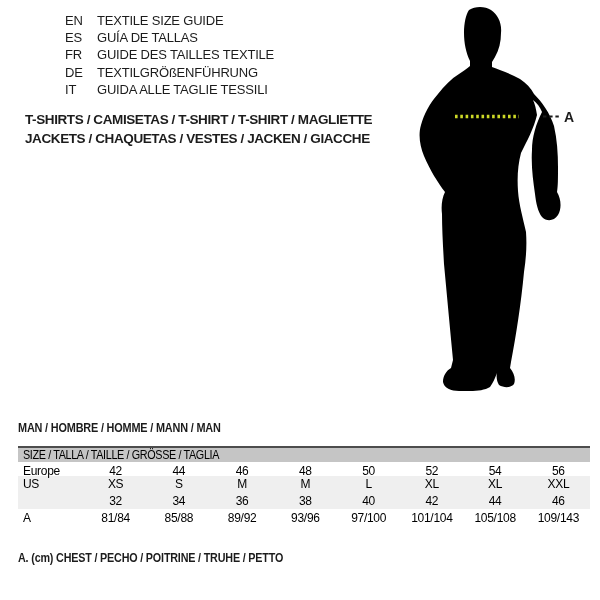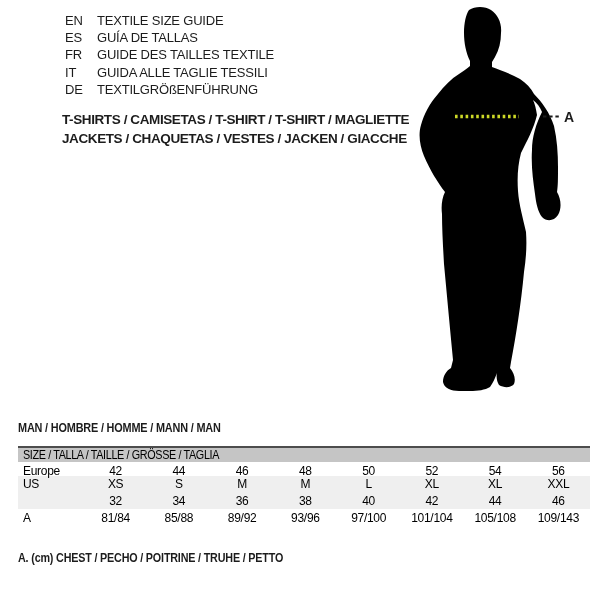--- a/index.html
+++ b/index.html
@@ -35,21 +35,20 @@
   
   .category-block {
     position: absolute;
     left: 25px;
     top: 111px;
     font-weight: bold;
     font-size: 13.5px;
     line-height: 18.5px;
     letter-spacing: -0.4px;
     white-space: nowrap;
-    margin-left: 37px;
   }
 
   
   .figure-svg {
     position: absolute;
     left: 400px;
     top: 0;
     width: 200px;
     height: 420px;
   }
@@ -128,26 +127,26 @@
     </div>
     <div class="lang-row">
       <span class="lang-code">ES</span>
       <span>GUÍA DE TALLAS</span>
     </div>
     <div class="lang-row">
       <span class="lang-code">FR</span>
       <span>GUIDE DES TAILLES TEXTILE</span>
     </div>
     <div class="lang-row">
+      <span class="lang-code">DE</span>
+      <span>TEXTILGRÖßENFÜHRUNG</span>
+    </div>
+    <div class="lang-row">
       <span class="lang-code">IT</span>
       <span>GUIDA ALLE TAGLIE TESSILI</span>
-    </div>
-    <div class="lang-row">
-      <span class="lang-code">DE</span>
-      <span>TEXTILGRÖßENFÜHRUNG</span>
     </div>
   </div>
 
   <div class="category-block">
     <div>T-SHIRTS / CAMISETAS / T-SHIRT / T-SHIRT / MAGLIETTE</div>
     <div>JACKETS / CHAQUETAS / VESTES / JACKEN / GIACCHE</div>
   </div>
 
   <svg class="figure-svg" viewBox="400 0 200 420" aria-hidden="true">
     <path fill="#000000" d="

